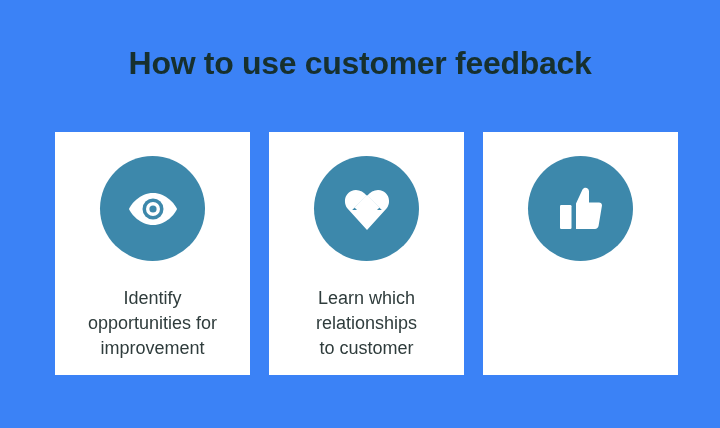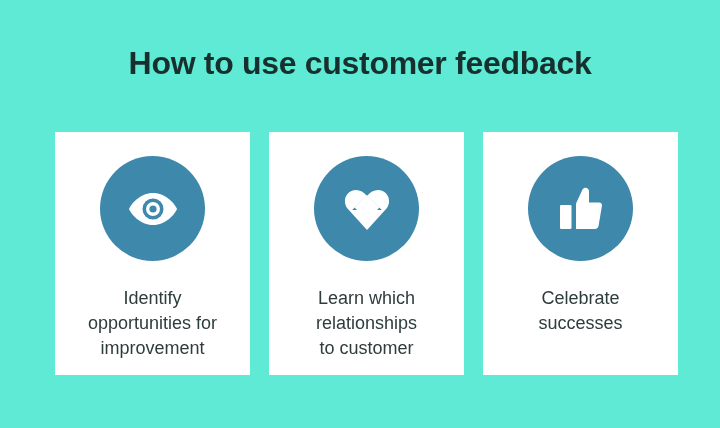--- a/index.html
+++ b/index.html
@@ -11,21 +11,21 @@
     width: 720px;
     height: 428px;
     overflow: hidden;
     font-family: "Liberation Sans", sans-serif;
     background: #f4f0ed;
   }
   .infographic {
     position: relative;
     width: 720px;
     height: 428px;
-    background: #5eead4;
+    background: #3b82f6;
     box-sizing: border-box;
   }
   .title {
     position: absolute;
     left: 0;
     top: 44px;
     width: 720px;
     text-align: center;
     font-size: 32px;
     line-height: 38px;
@@ -122,18 +122,16 @@
 
     <div class="card">
       <div class="icon-circle">
         <span>
           <svg width="46" height="44" viewBox="0 0 46 44" aria-hidden="true">
             <rect x="2" y="18" width="11.5" height="24" rx="1.2" fill="#ffffff"></rect>
             <path d="M18 42 L18 16.5 L24.5 2.5 C26.5 -0.5 31 0.8 31 4.5 L31 15.5 L41 15.5 C43 15.5 44.3 17.2 43.9 19 L40.6 38.8 C40.3 40.7 38.8 42 37 42 Z" fill="#ffffff"></path>
           </svg>
         </span>
       </div>
-      <div class="card-label">Celebrate
-successes</div>
     </div>
 
   </div>
 </div>
 
 </body></html>

